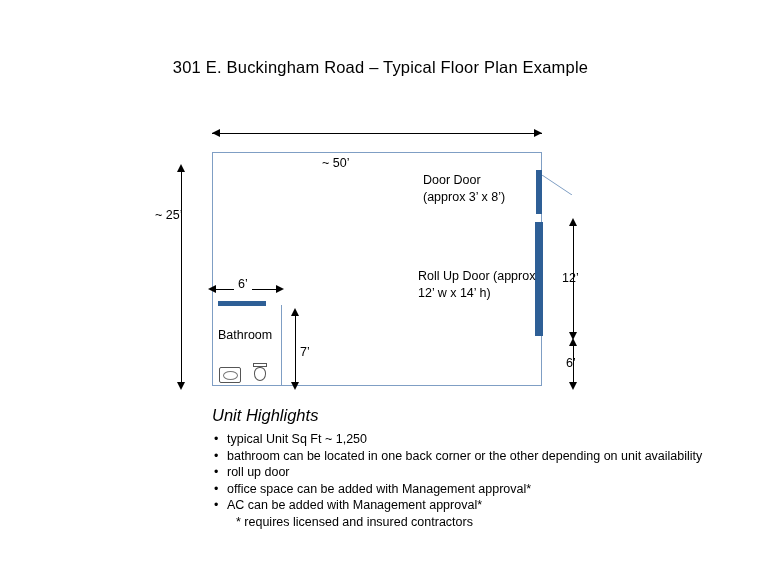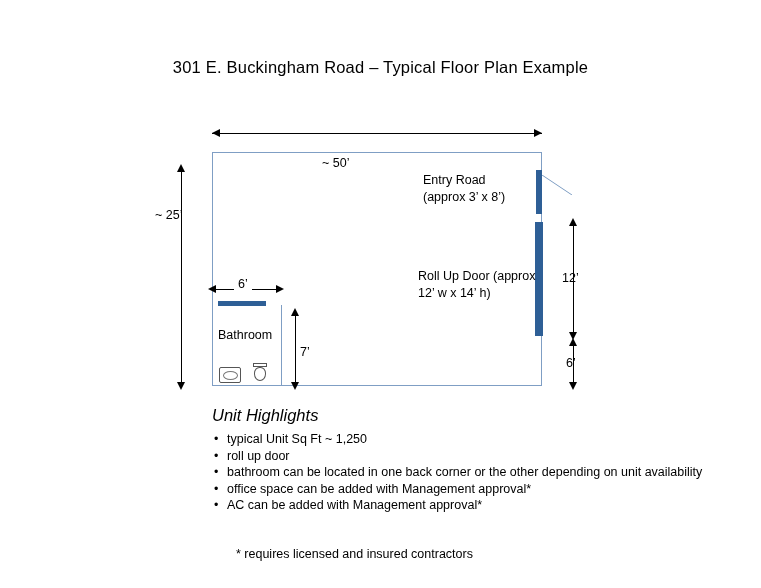--- a/index.html
+++ b/index.html
@@ -284,21 +284,20 @@
     content: "\2022";
     position: absolute;
     left: 2px;
     top: 0;
   }
   .footnote {
     position: absolute;
     left: 236px;
     top: 515px;
     font-size: 12.5px;
-    margin-top: 32px;
   }
 </style>
 </head>
 <body>
 
 <div class="page">
 
   <div class="title">301 E. Buckingham Road – Typical Floor Plan Example</div>
 
   <div>
@@ -334,21 +333,21 @@
     <div class="toilet">
       <div class="toilet-tank"></div>
       <div class="toilet-bowl"></div>
     </div>
 
     <div class="entry-door"></div>
     <svg class="entry-door-leader" viewBox="0 0 30 20">
       <line x1="0" y1="0" x2="30" y2="20" stroke="#7f9ec4" stroke-width="1"></line>
     </svg>
     <div class="lbl entry-door-label">
-      <div>Entry Road</div>
+      <div>Door Door</div>
       <div>(approx  3’ x 8’)</div>
     </div>
 
     <div class="rollup-door"></div>
     <div class="lbl rollup-door-label">
       <div>Roll Up Door (approx</div>
       <div>12’ w x 14’ h)</div>
     </div>
 
     <div class="dim-twelve-line"></div>
@@ -360,22 +359,22 @@
     <div class="arrow arrow-up" style="left:569px; top:338px;"></div>
     <div class="arrow arrow-down" style="left:569px; top:382px;"></div>
     <div class="lbl dim-rsix-label">6’</div>
 
   </div>
 
   <div class="highlights">
     <h2>Unit Highlights</h2>
     <ul class="bullets">
       <li>typical Unit Sq Ft ~ 1,250</li>
+      <li>bathroom can be located in one back corner or the other depending on unit availability</li>
       <li>roll up door</li>
-      <li>bathroom can be located in one back corner or the other depending on unit availability</li>
       <li>office space can be added with Management approval*</li>
       <li>AC can be added with Management approval*</li>
     </ul>
   </div>
 
   <div class="footnote">* requires licensed and insured contractors</div>
 
 </div>
 
 </body></html>

